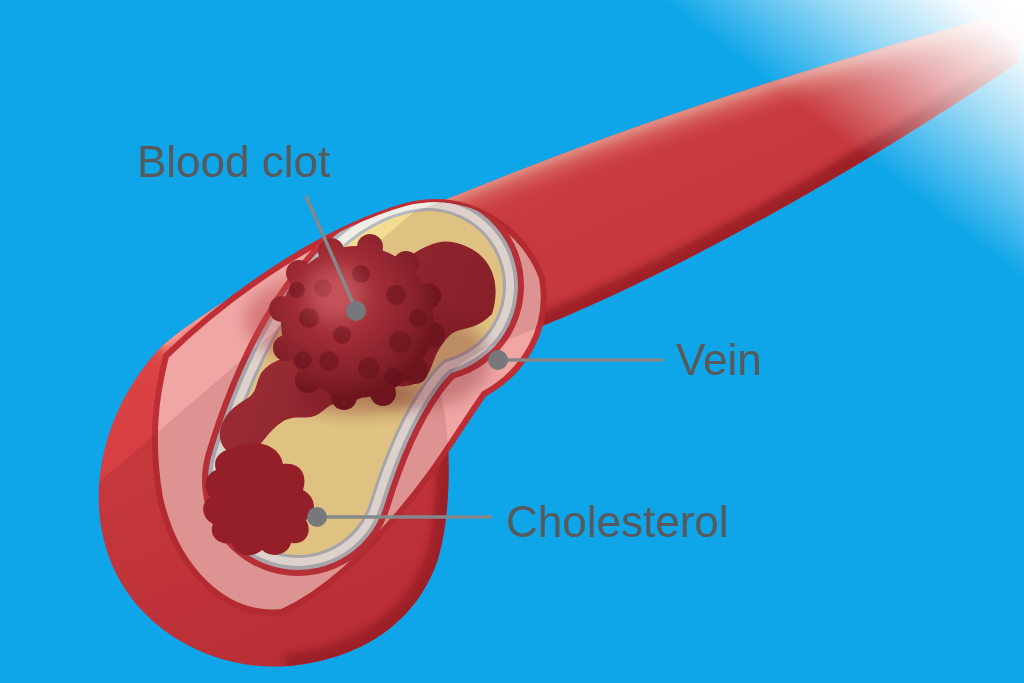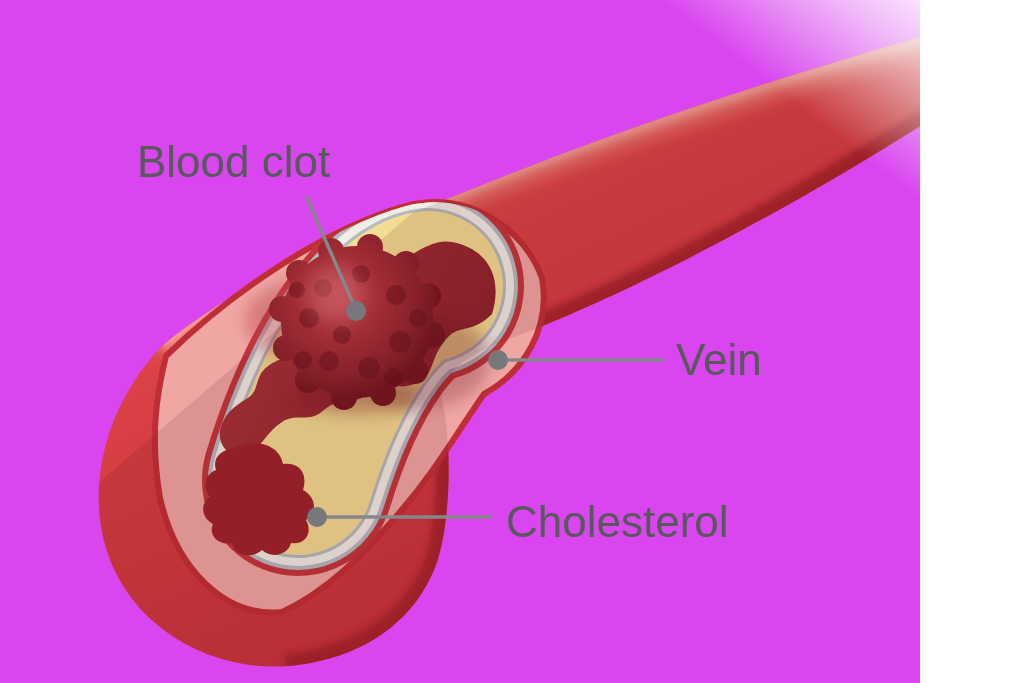--- a/index.html
+++ b/index.html
@@ -1,16 +1,16 @@
 <!DOCTYPE html>
 <html><head>
 <meta charset="utf-8">
 <style>
   html,body{margin:0;padding:0;background:#ffffff;}
-  .stage{position:relative;width:920px;height:683px;background:#d946ef;overflow:hidden;
+  .stage{position:relative;width:1024px;height:683px;background:#0ea5e9;overflow:hidden;
          font-family:"Liberation Sans","DejaVu Sans",sans-serif;}
   svg{position:absolute;left:0;top:0;}
   .label-text{font-family:"Liberation Sans","DejaVu Sans",sans-serif;font-size:44px;fill:#58595b;}
 </style>
 </head>
 <body>
 
 <div class="stage">
 <svg width="1024" height="683" viewBox="0 0 1024 683">
   <defs>

